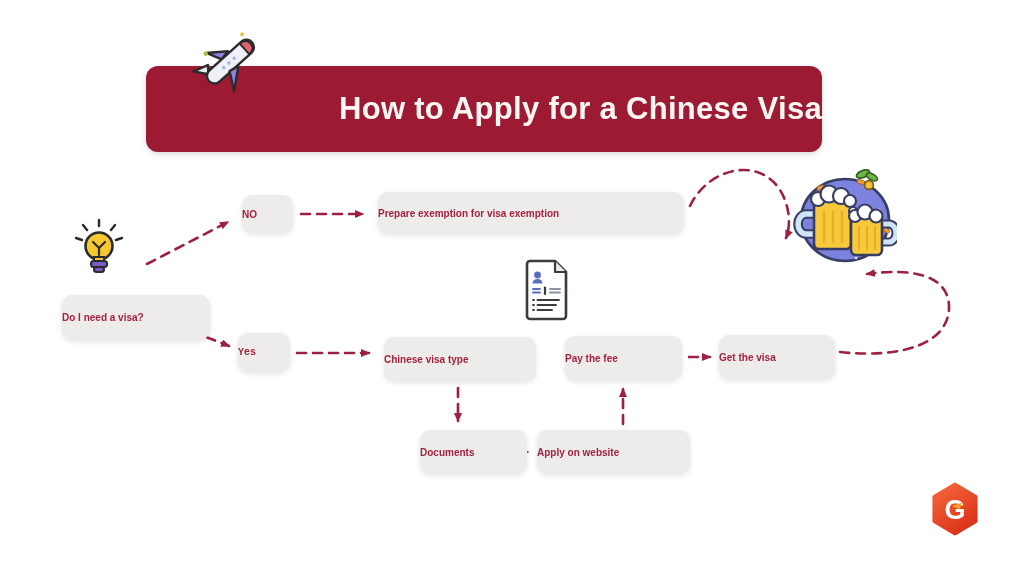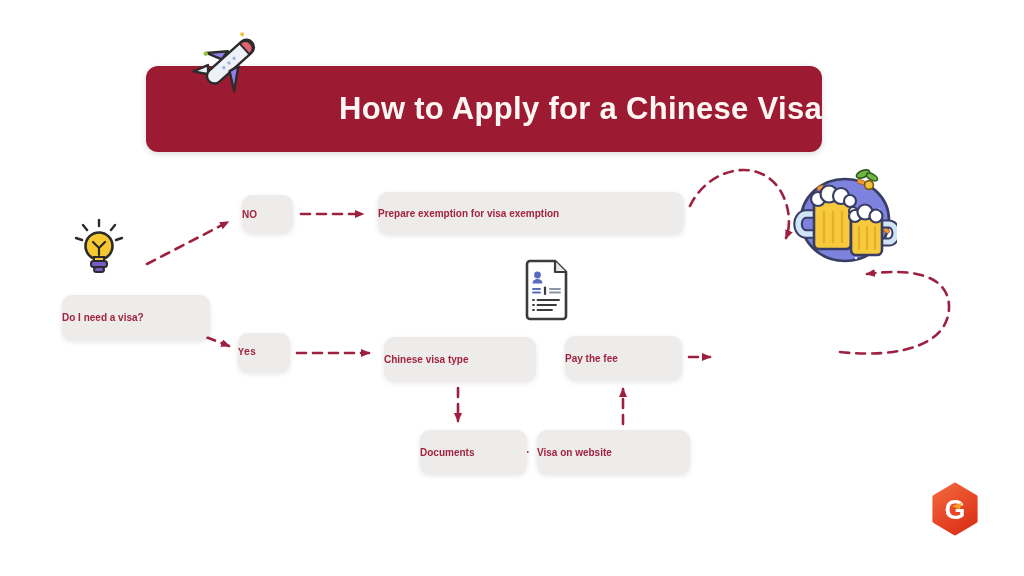--- a/index.html
+++ b/index.html
@@ -105,25 +105,28 @@
   </div>
   <div class="node" style="left:238px;top:333px;width:52px;height:39px;font-family:Liberation Mono, monospace;">
     <span>Yes</span>
   </div>
   <div class="node" style="left:384px;top:337px;width:152px;height:44px;">
     <span>Chinese visa type</span>
   </div>
   <div class="node" style="left:565px;top:336px;width:117px;height:44px;">
     <span>Pay the fee</span>
   </div>
+  <div class="node" style="left:719px;top:335px;width:116px;height:44px;">
+    <span>Get the visa</span>
+  </div>
   <div class="node" style="left:420px;top:430px;width:107px;height:44px;">
     <span>Documents</span>
   </div>
   <div class="node" style="left:537px;top:430px;width:153px;height:44px;">
-    <span>Visa on website</span>
+    <span>Apply on website</span>
   </div>
 
   <svg class="icon-abs" style="left:522px;top:258px;" width="50" height="64" viewBox="0 0 50 64">
     <path d="M8 3 H33 L44 14 V58 a3 3 0 0 1 -3 3 H8 a3 3 0 0 1 -3 -3 V6 a3 3 0 0 1 3 -3 Z" fill="#ffffff" stroke="#3b3b3b" stroke-width="2.6" stroke-linejoin="round"></path>
     <path d="M33 3 V14 H44" fill="#e9e9e9" stroke="#3b3b3b" stroke-width="2.2" stroke-linejoin="round"></path>
     <circle cx="15.5" cy="17" r="3.4" fill="#5a6cc0"></circle>
     <path d="M10.5 25.5 a5 4.5 0 0 1 10 0 Z" fill="#5a6cc0"></path>
     <g stroke="#5a6cc0" stroke-width="1.9" stroke-linecap="round">
       <line x1="11" y1="31" x2="18" y2="31"></line>
       <line x1="11" y1="34.5" x2="18" y2="34.5"></line>

